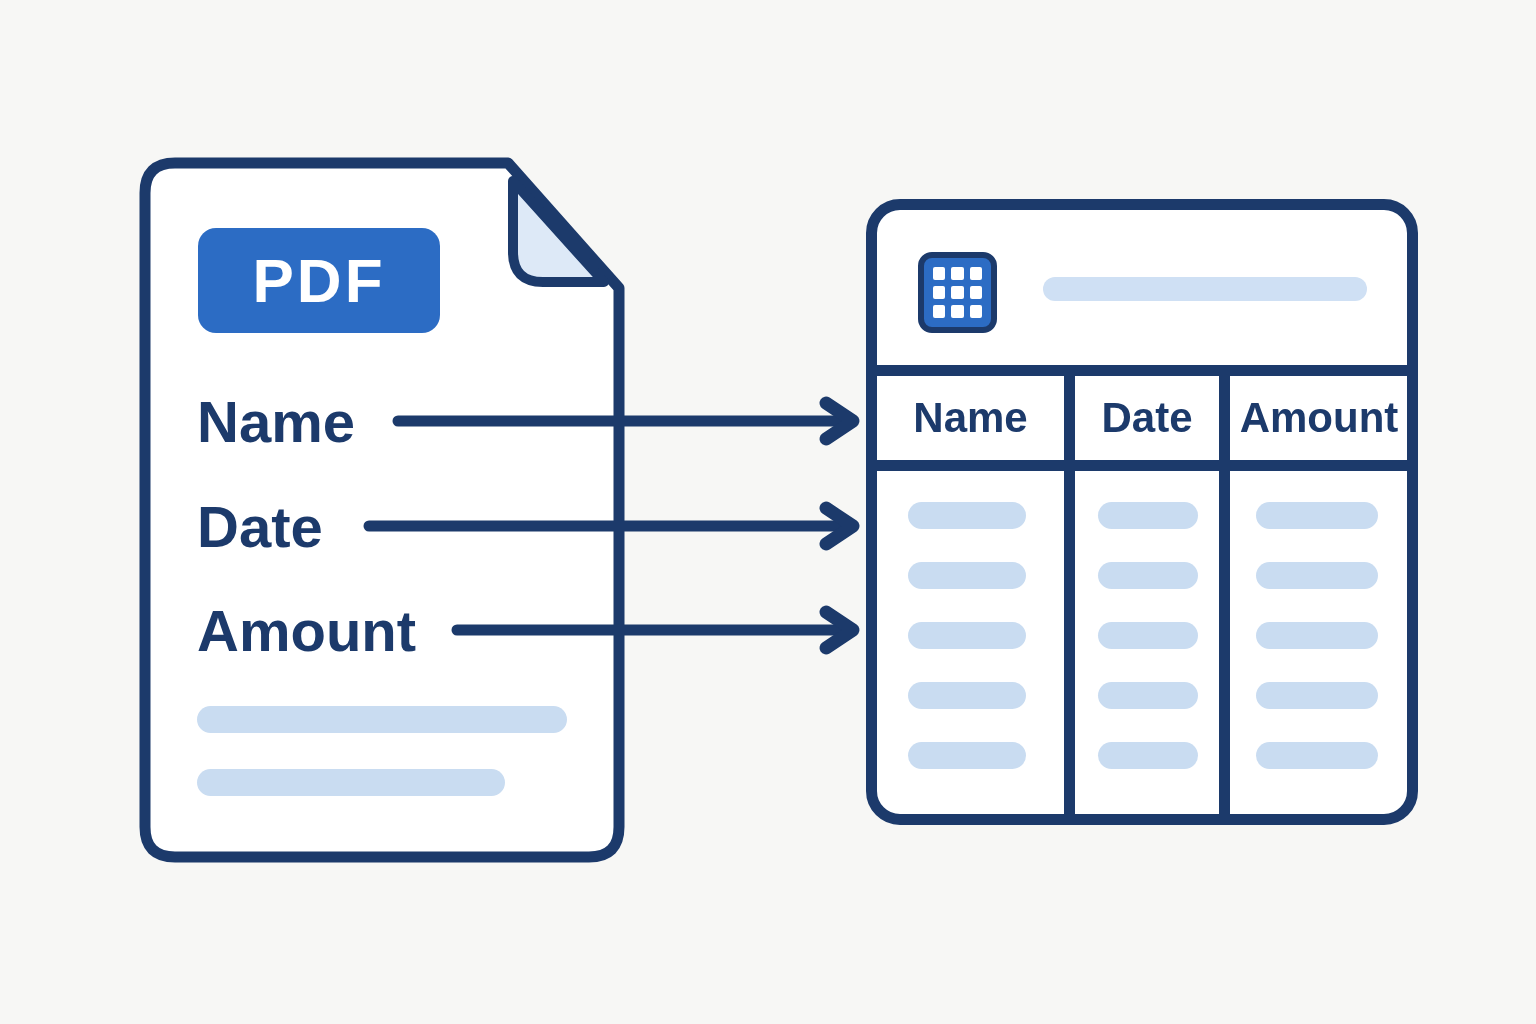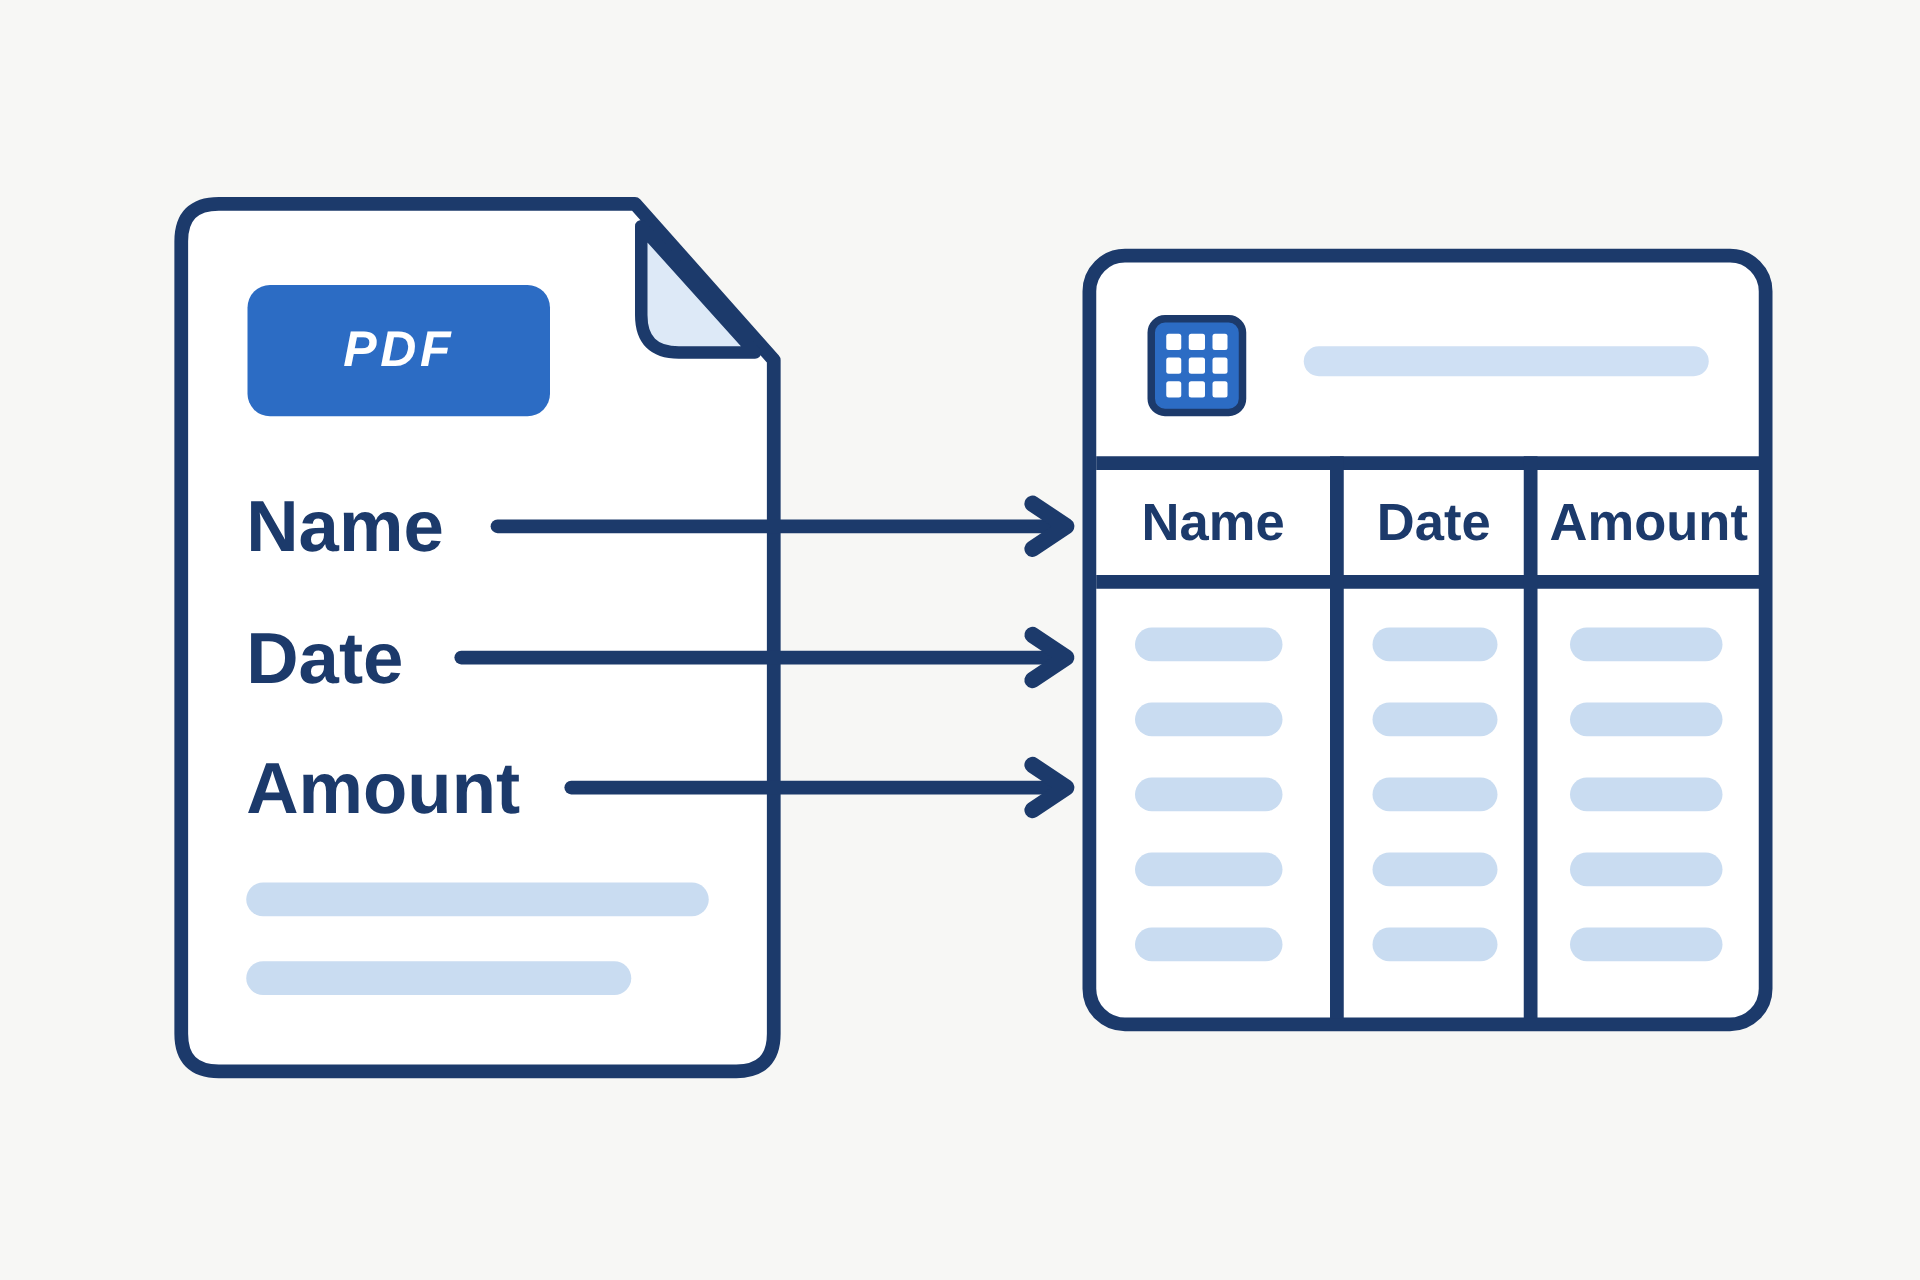--- a/index.html
+++ b/index.html
@@ -14,21 +14,21 @@
     background:#f7f7f5;
     overflow:hidden;
   }
   .stage svg{position:absolute;left:0;top:0;}
 
   
   .pdf-badge{
     position:absolute;left:198px;top:228px;width:242px;height:105px;
     background:#2c6cc4;border-radius:18px;
     display:flex;align-items:center;justify-content:center;
-    color:#ffffff;font-size:40px;font-weight:700;letter-spacing:3px;font-style:italic;
+    color:#ffffff;font-size:62px;font-weight:700;letter-spacing:3px;
   }
   .doc-label{
     position:absolute;left:197px;height:64px;
     display:flex;align-items:center;
     color:#1c3a6b;font-size:58px;font-weight:700;
   }
   .doc-label.f0{top:389px;}
   .doc-label.f1{top:494px;}
   .doc-label.f2{top:598px;}
 

